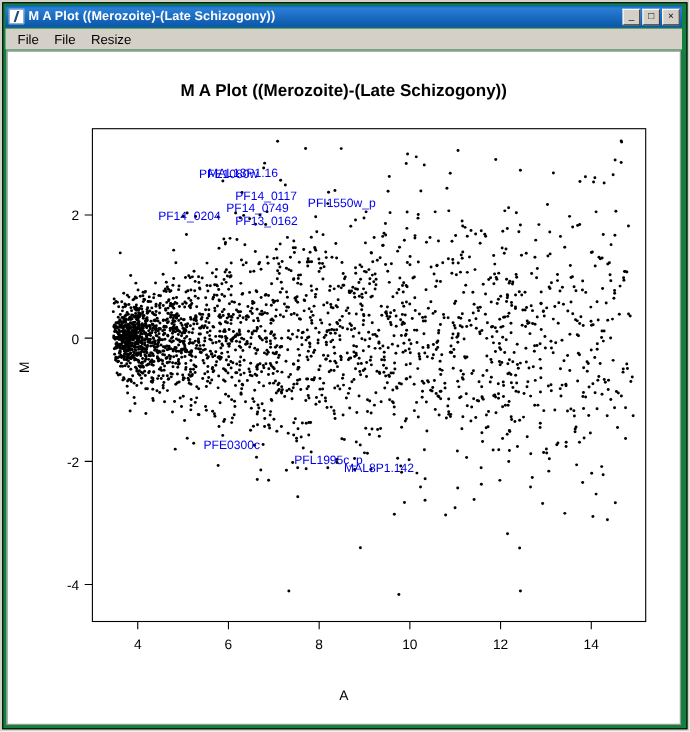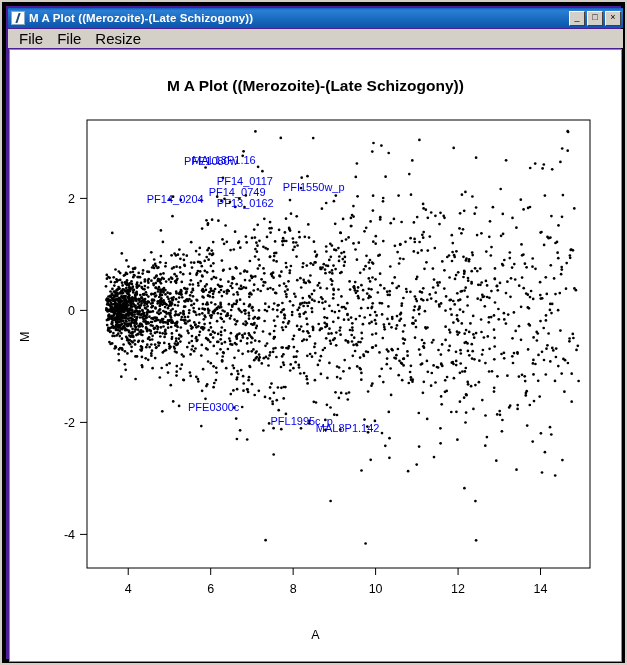--- a/index.html
+++ b/index.html
@@ -15,22 +15,22 @@
     background: #d4d0c8;
     overflow: hidden;
   }
   
   .window {
     position: absolute;
     left: 2px;
     top: 2px;
     width: 623px;
     height: 661px;
-    border: 4px solid #000000;
-    background: #4c1d95;
+    border: 1px solid #000000;
+    background: #15803d;
     box-sizing: border-box;
   }
   .titlebar {
     position: absolute;
     left: 2px; top: 2px;
     width: 615px; height: 20px;
     background: linear-gradient(180deg, #0a5fc0 0%, #2a7fd4 12%, #0c58ad 92%);
     display: flex;
     align-items: center;
     box-sizing: border-box;
@@ -86,21 +86,21 @@
     position: absolute;
     left: 2px; top: 23px;
     width: 615px; height: 19px;
     background: #d4d0c8;
     display: flex;
     align-items: center;
     padding-left: 5px;
     box-sizing: border-box;
   }
   .menu-item {
-    font-size: 15px;
+    font-size: 12px;
     color: #000000;
     padding: 2px 8px 2px 6px;
     cursor: default;
     text-align: right;
   }
   .client {
     position: absolute;
     left: 3px; top: 43px;
     width: 613px; height: 613px;
     background: #ffffff;

